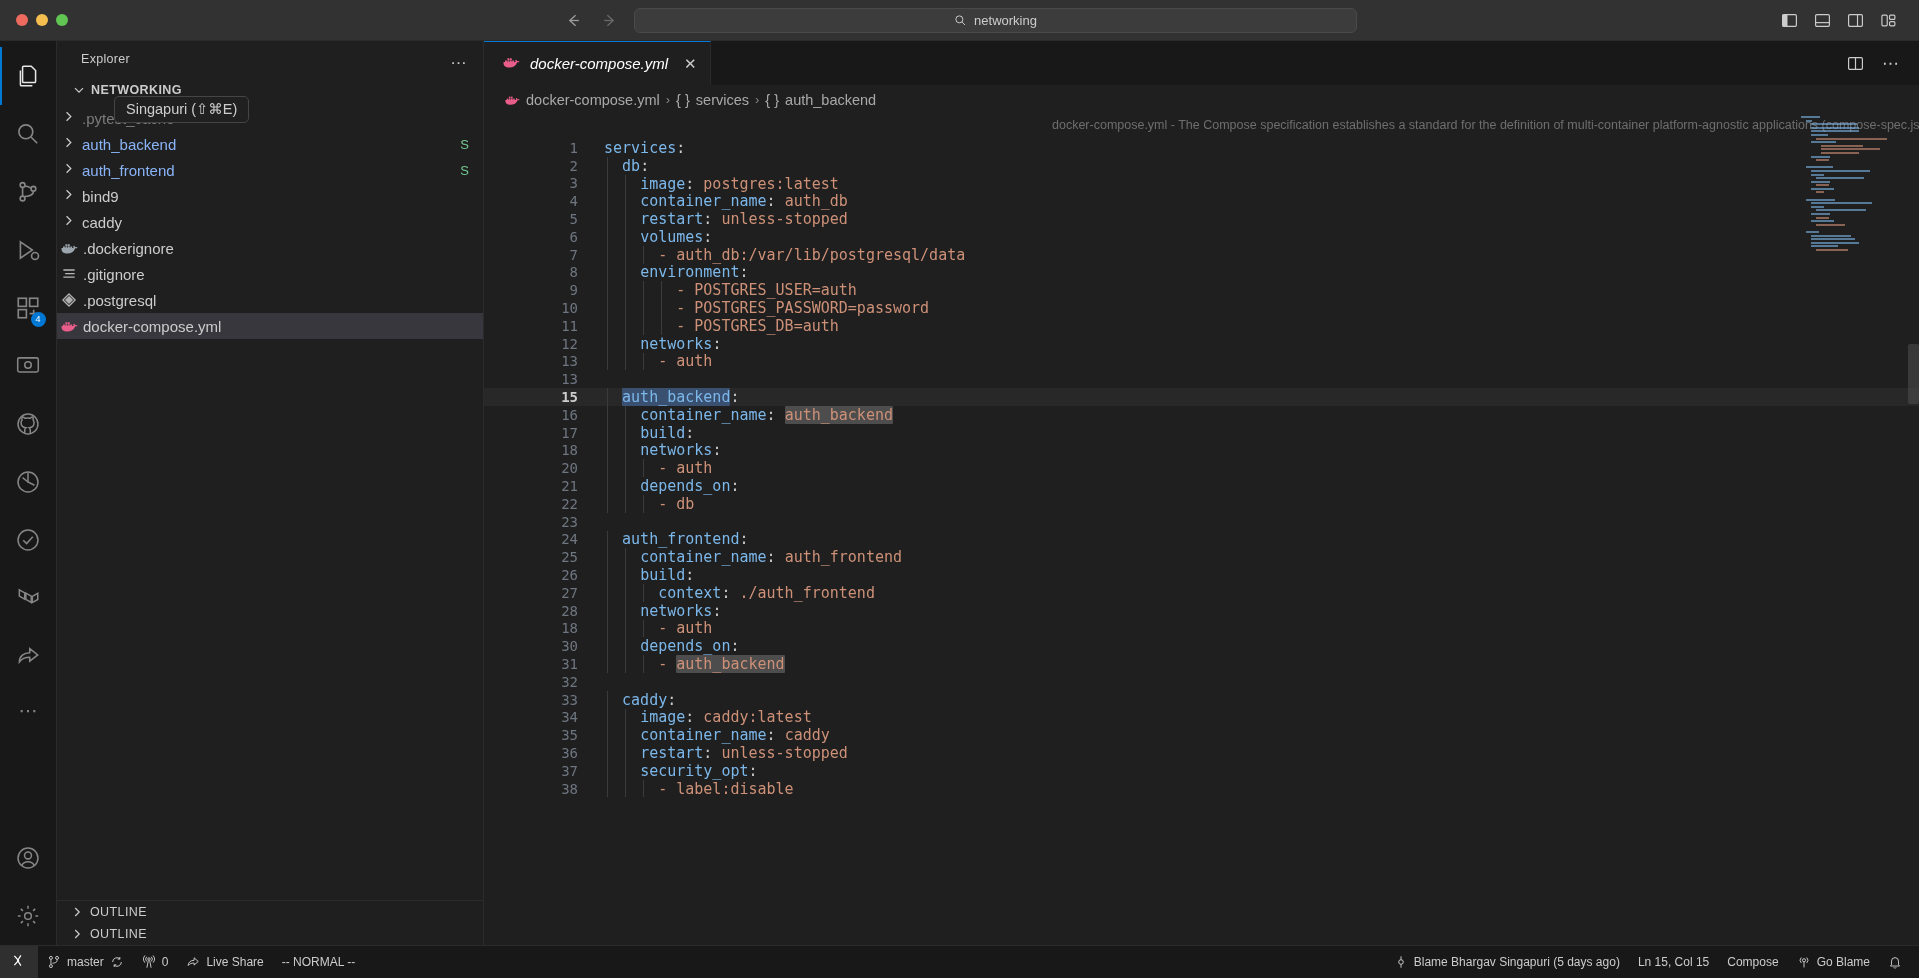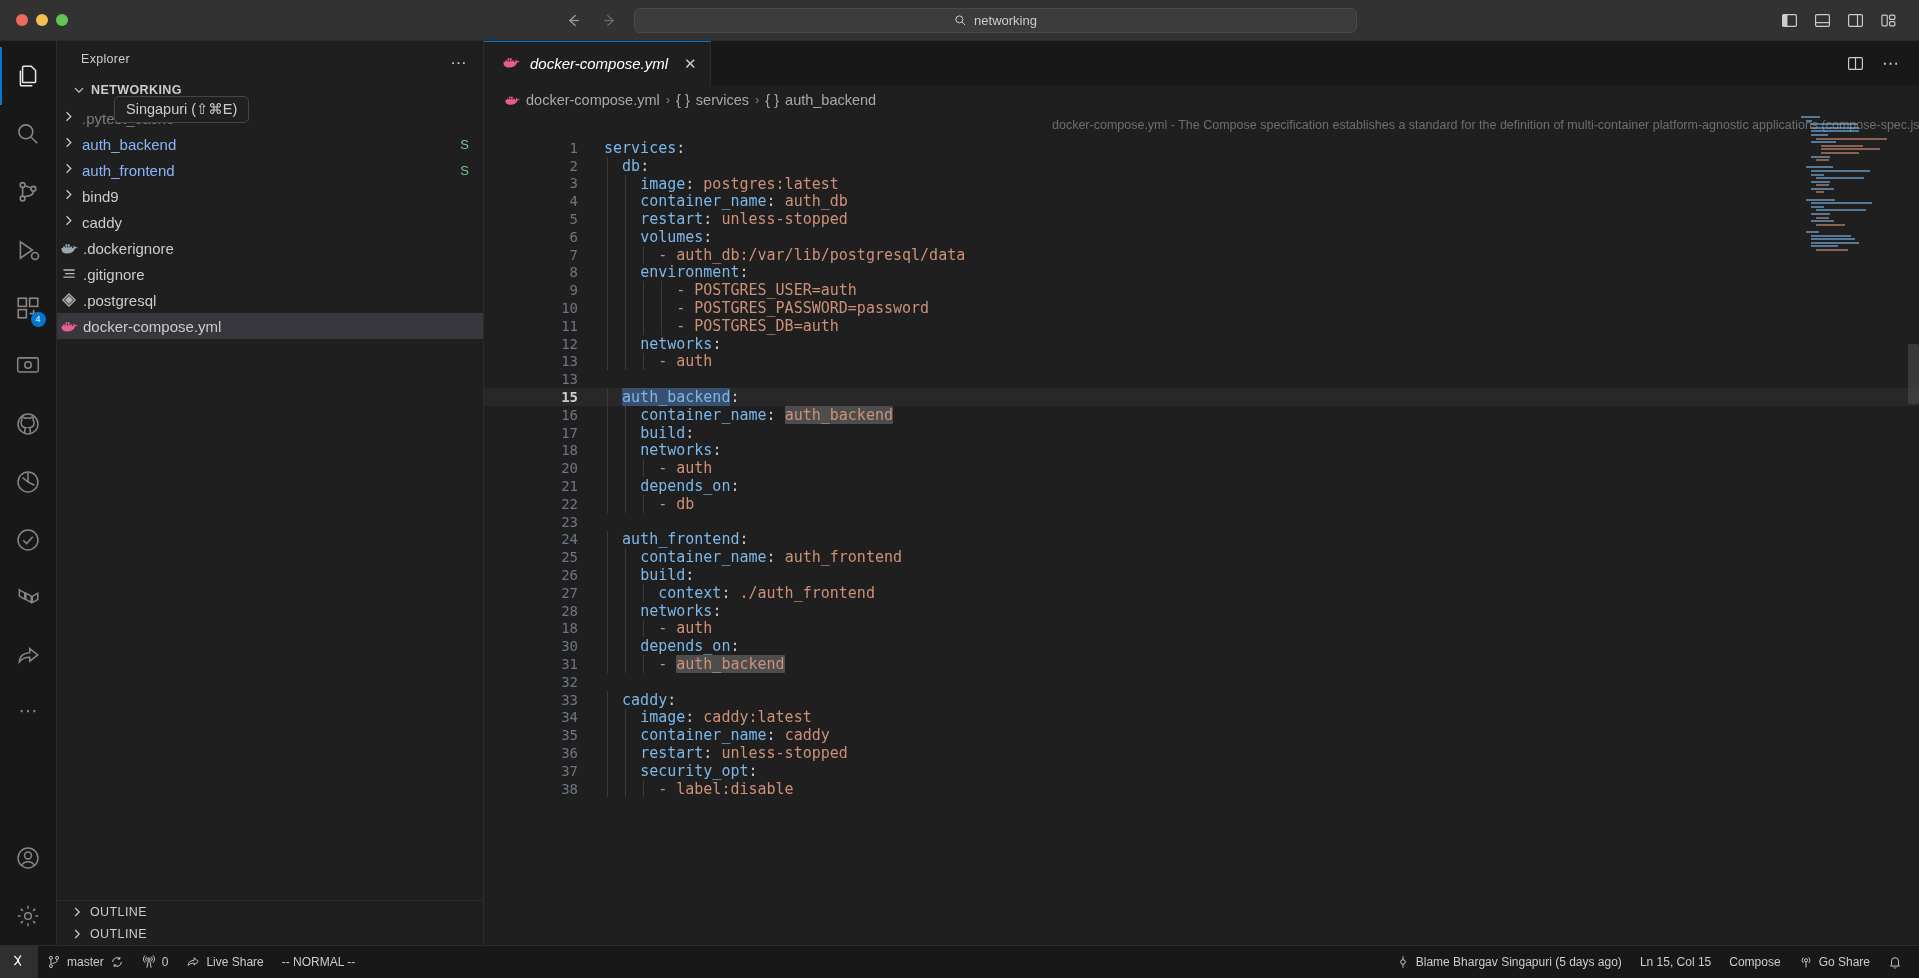--- a/index.html
+++ b/index.html
@@ -808,21 +808,21 @@
       <span>Compose</span>
     </div>
     <div class="st">
       <span>
         <svg viewBox="0 0 16 16" fill="none" stroke="#cccccc" stroke-width="1.1">
             <circle cx="8" cy="6" r="1.8"></circle>
             <path d="M4.9 2.9a4.4 4.4 0 0 0 0 6.2M11.1 2.9a4.4 4.4 0 0 1 0 6.2"></path>
             <path d="M8 7.8v6.4"></path>
           </svg>
       </span>
-      <span>Go Share</span>
+      <span>Go Blame</span>
     </div>
     <div class="st">
       <span>
         <svg viewBox="0 0 16 16" fill="none" stroke="#cccccc" stroke-width="1.1">
             <path d="M4 11.2V7a4 4 0 0 1 8 0v4.2l1.2 1.4H2.8z"></path>
             <path d="M6.6 14.2a1.6 1.6 0 0 0 2.8 0"></path>
           </svg>
       </span>
     </div>
   </div>

